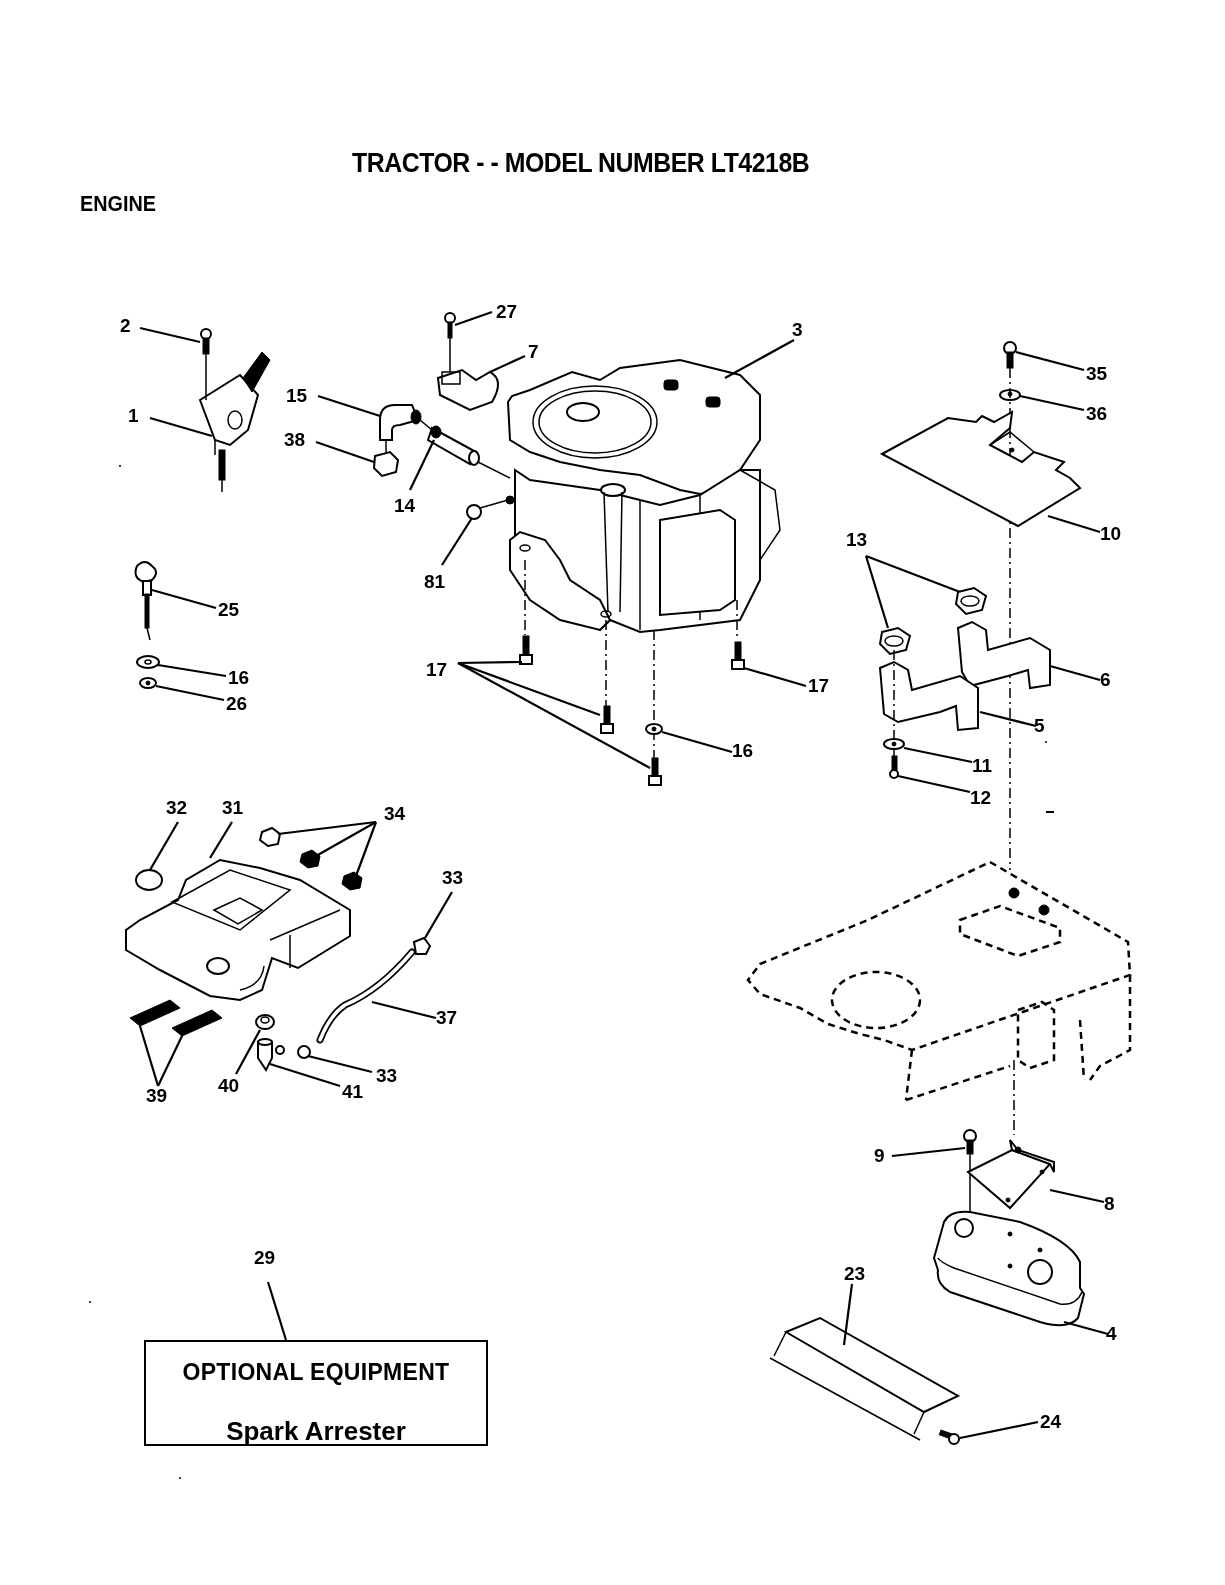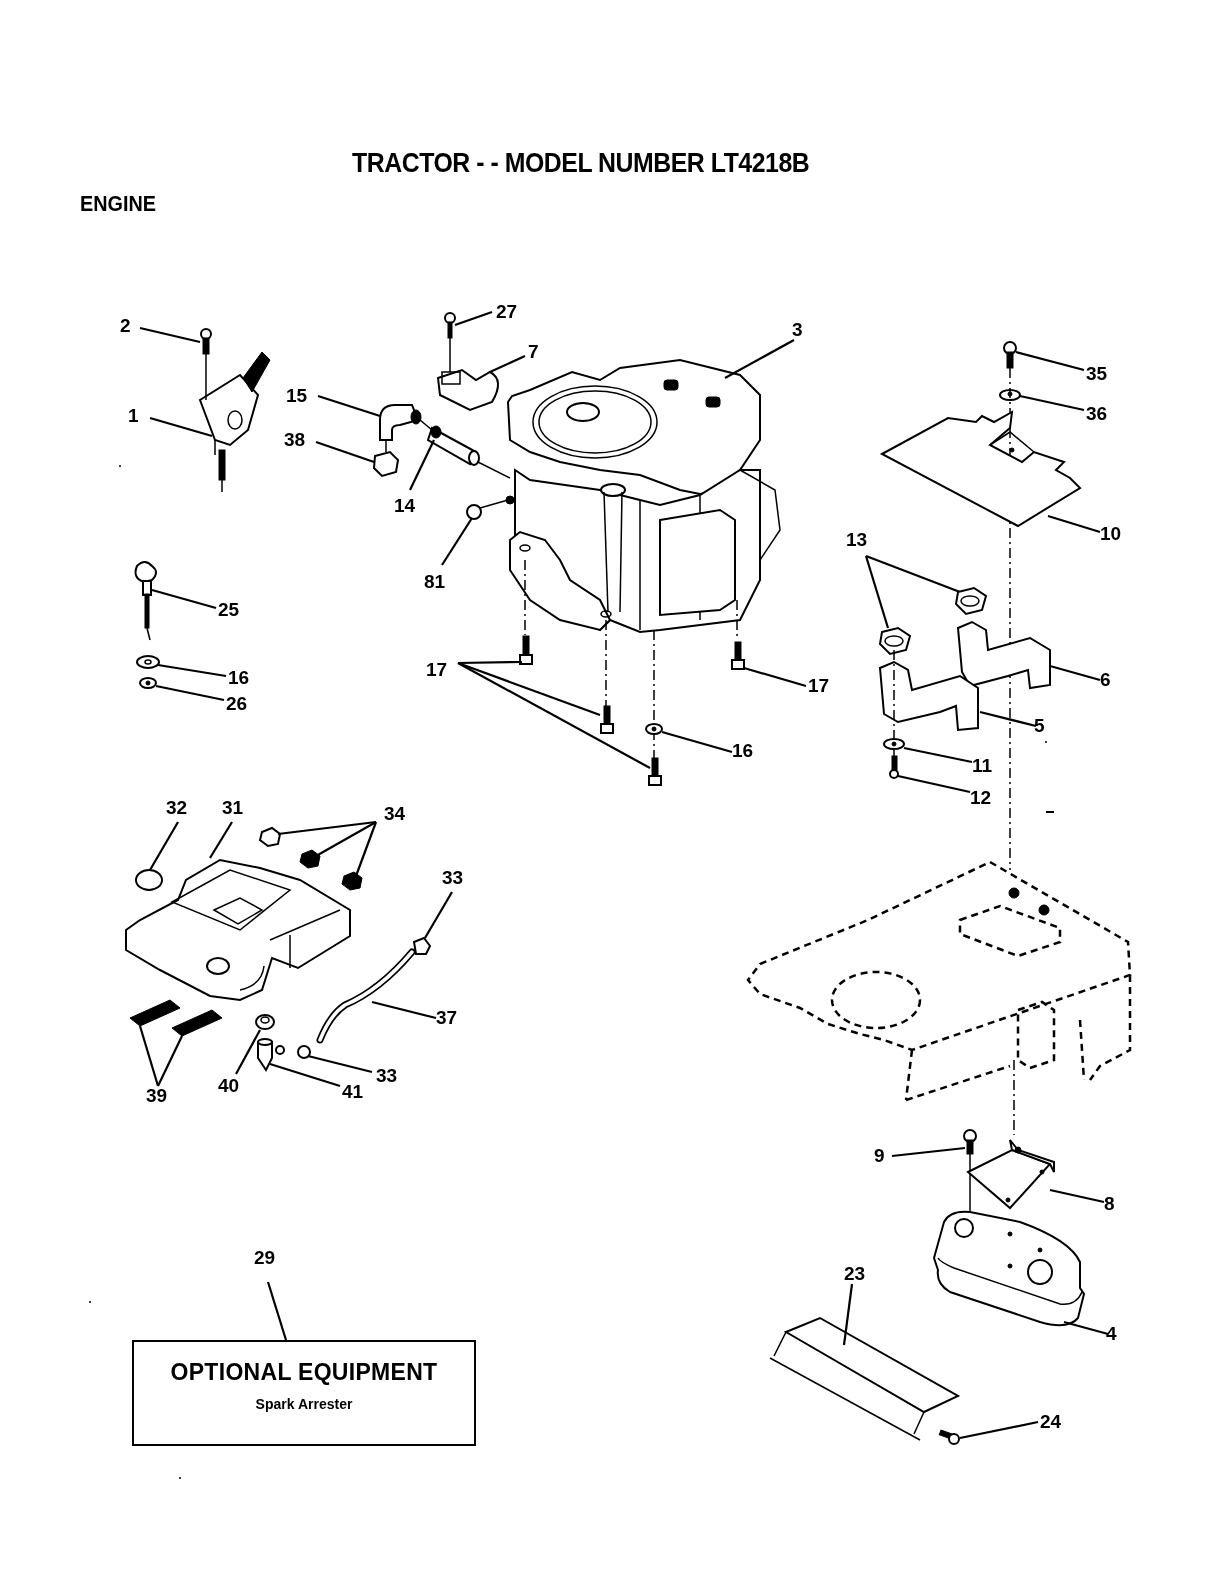--- a/index.html
+++ b/index.html
@@ -7,23 +7,23 @@
   .title { position: absolute; left: 352px; top: 148px; font-size: 27px; font-weight: bold; letter-spacing: -0.5px; transform: scaleX(0.92); transform-origin: left top; white-space: nowrap; }
   .section { position: absolute; left: 80px; top: 191px; font-size: 22px; font-weight: bold; transform: scaleX(0.9); transform-origin: left top; }
   svg#diagram { position: absolute; left: 0; top: 0; }
   .lbl { font-family: "Liberation Sans", sans-serif; font-weight: bold; font-size: 19px; fill: #000; }
   .ln { stroke: #000; stroke-width: 2.2; fill: none; }
   .part { stroke: #000; stroke-width: 2; fill: #fff; }
   .thin { stroke: #000; stroke-width: 1.5; fill: none; }
   .dash { stroke: #000; stroke-width: 1.5; fill: none; stroke-dasharray: 10 4 2 4; }
   .dash2 { stroke: #000; stroke-width: 2.5; fill: none; stroke-dasharray: 7 5; }
   .blk { fill: #000; stroke: #000; stroke-width: 1; }
-  .opt-box { position: absolute; left: 132px; top: 1340px; width: 344px; height: 106px; border: 2px solid #000; box-sizing: border-box; text-align: center; }
+  .opt-box { position: absolute; left: 144px; top: 1340px; width: 344px; height: 106px; border: 2px solid #000; box-sizing: border-box; text-align: center; }
   .opt-title { font-size: 23px; font-weight: bold; margin-top: 17px; letter-spacing: 0.3px; }
-  .opt-sub { font-size: 14px; font-weight: bold; margin-top: 10px; }
+  .opt-sub { font-size: 26px; font-weight: bold; margin-top: 30px; }
 </style>
 </head>
 <body>
 
 <div class="title">TRACTOR - - MODEL NUMBER LT4218B</div>
 <div class="section">ENGINE</div>
 
 <svg id="diagram" width="1225" height="1585" viewBox="0 0 1225 1585">
 
   <g>

